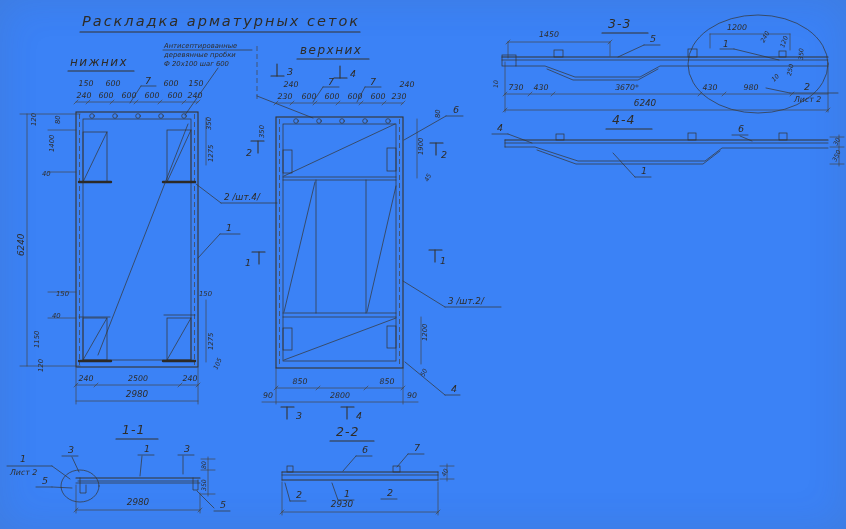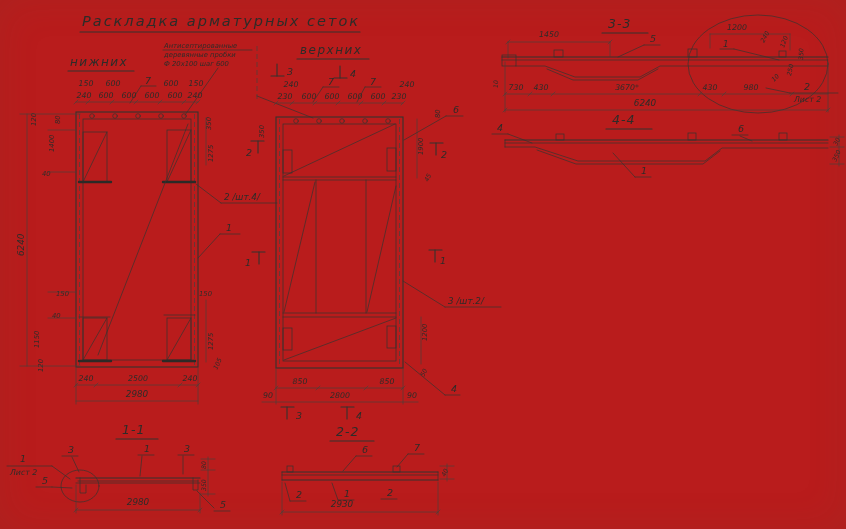--- a/index.html
+++ b/index.html
@@ -1,18 +1,18 @@
 <!DOCTYPE html>
 <html><head>
 <meta charset="utf-8">
 <style>
   html,body{margin:0;padding:0;background:#e8e6e2;}
   #sheet{
     position:relative;width:846px;height:529px;margin:0 auto;
-    background:#b91c1c;
+    background:#3b82f6;
     box-shadow:inset 0 0 40px rgba(90,80,60,.12);
     font-family:"DejaVu Sans", sans-serif;
     overflow:hidden;
   }
   svg{position:absolute;left:0;top:0;}
   .ln{stroke:#35332f;stroke-width:1.1;fill:none;stroke-linecap:round;}
   .tn{stroke:#35332f;stroke-width:.7;fill:none;stroke-linecap:round;}
   .dm{stroke:#45423d;stroke-width:.65;fill:none;stroke-linecap:round;}
   .dash{stroke:#45423d;stroke-width:.7;fill:none;stroke-dasharray:5 3;}
   .thk{stroke:#2c2a27;stroke-width:2.4;fill:none;stroke-linecap:round;}

